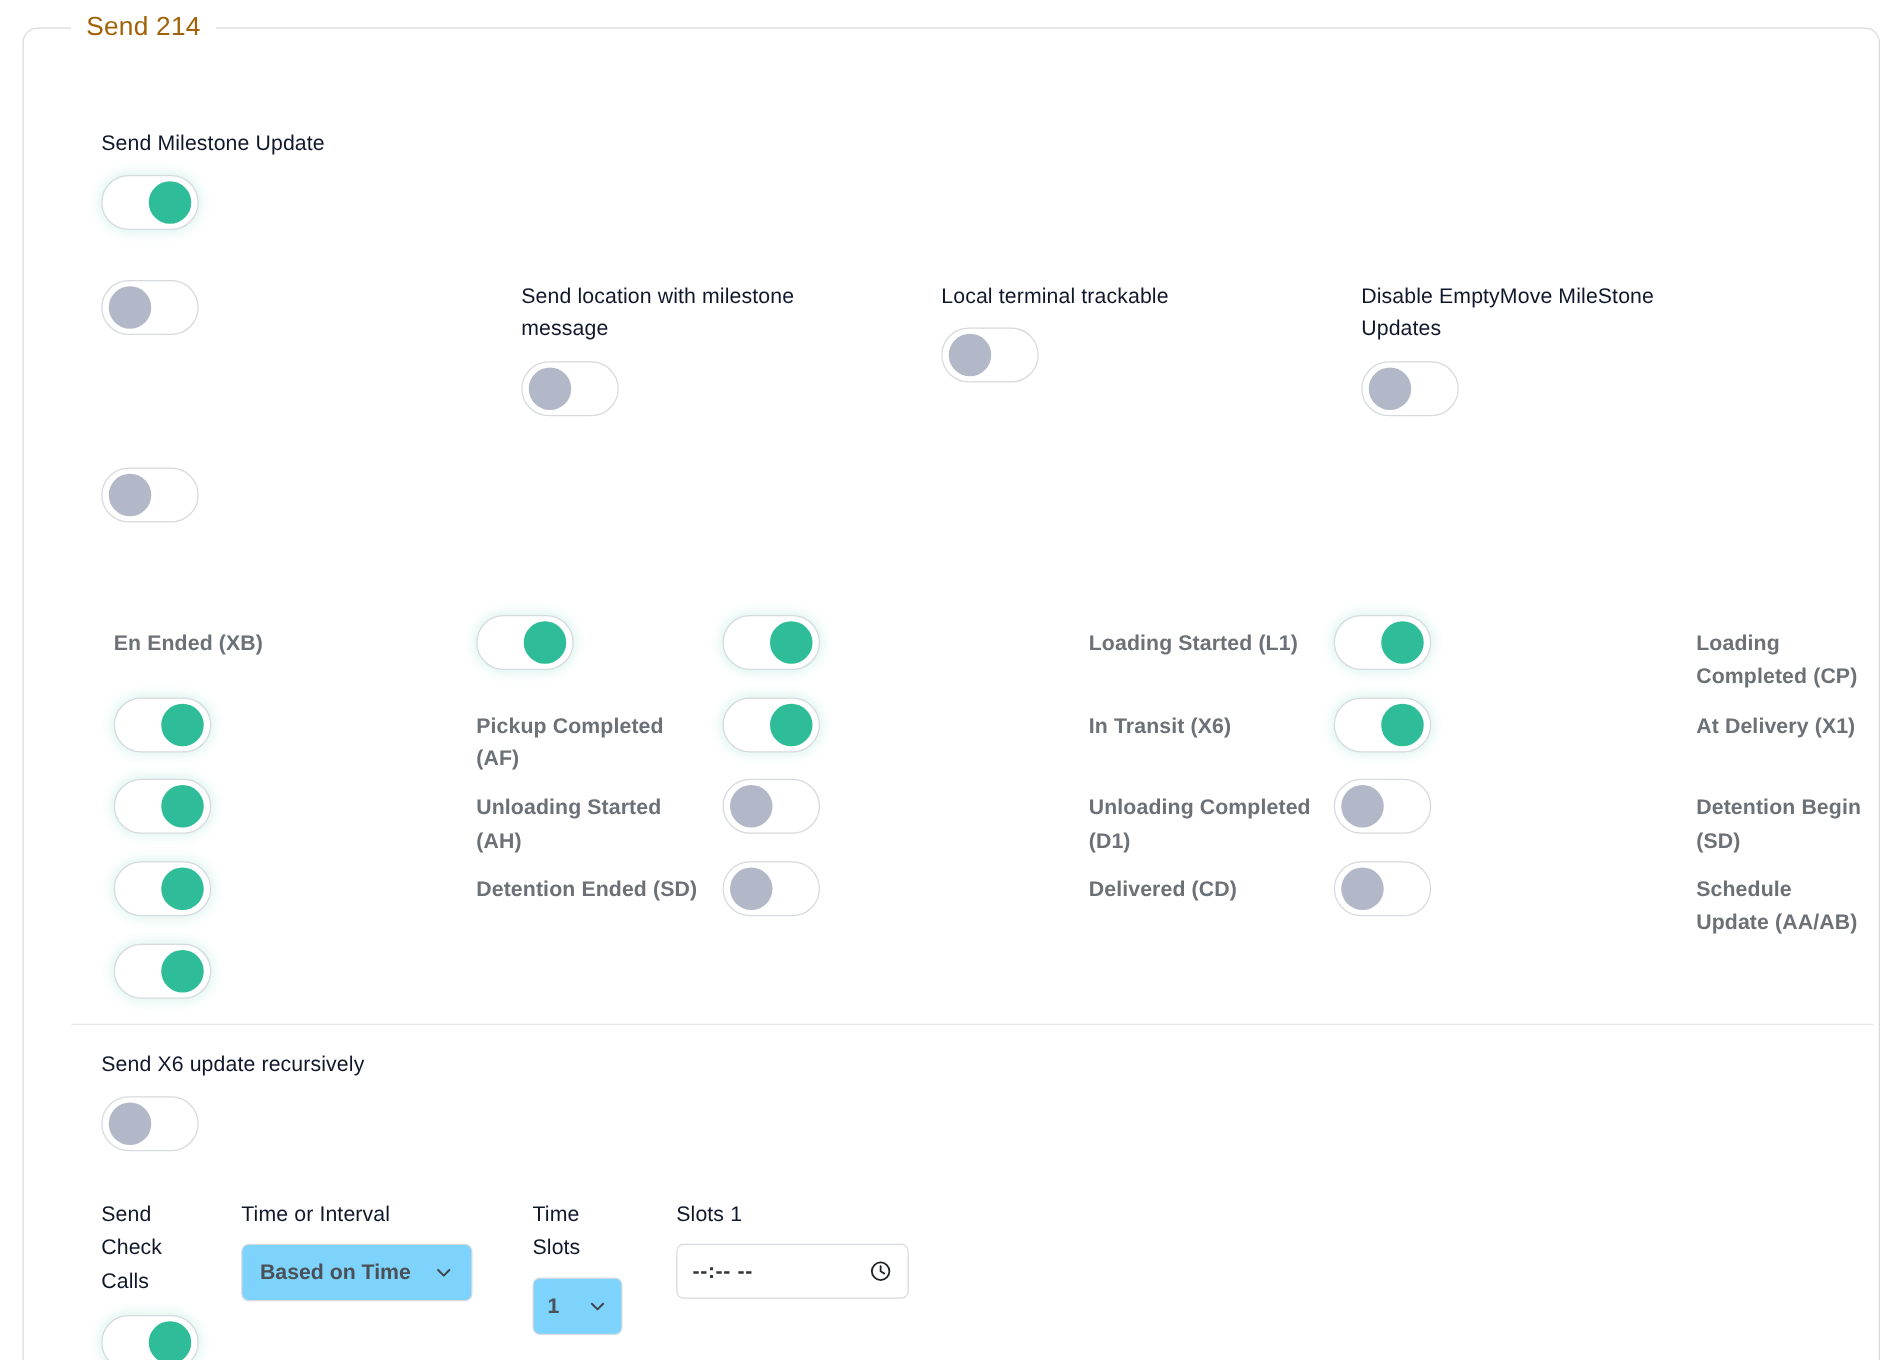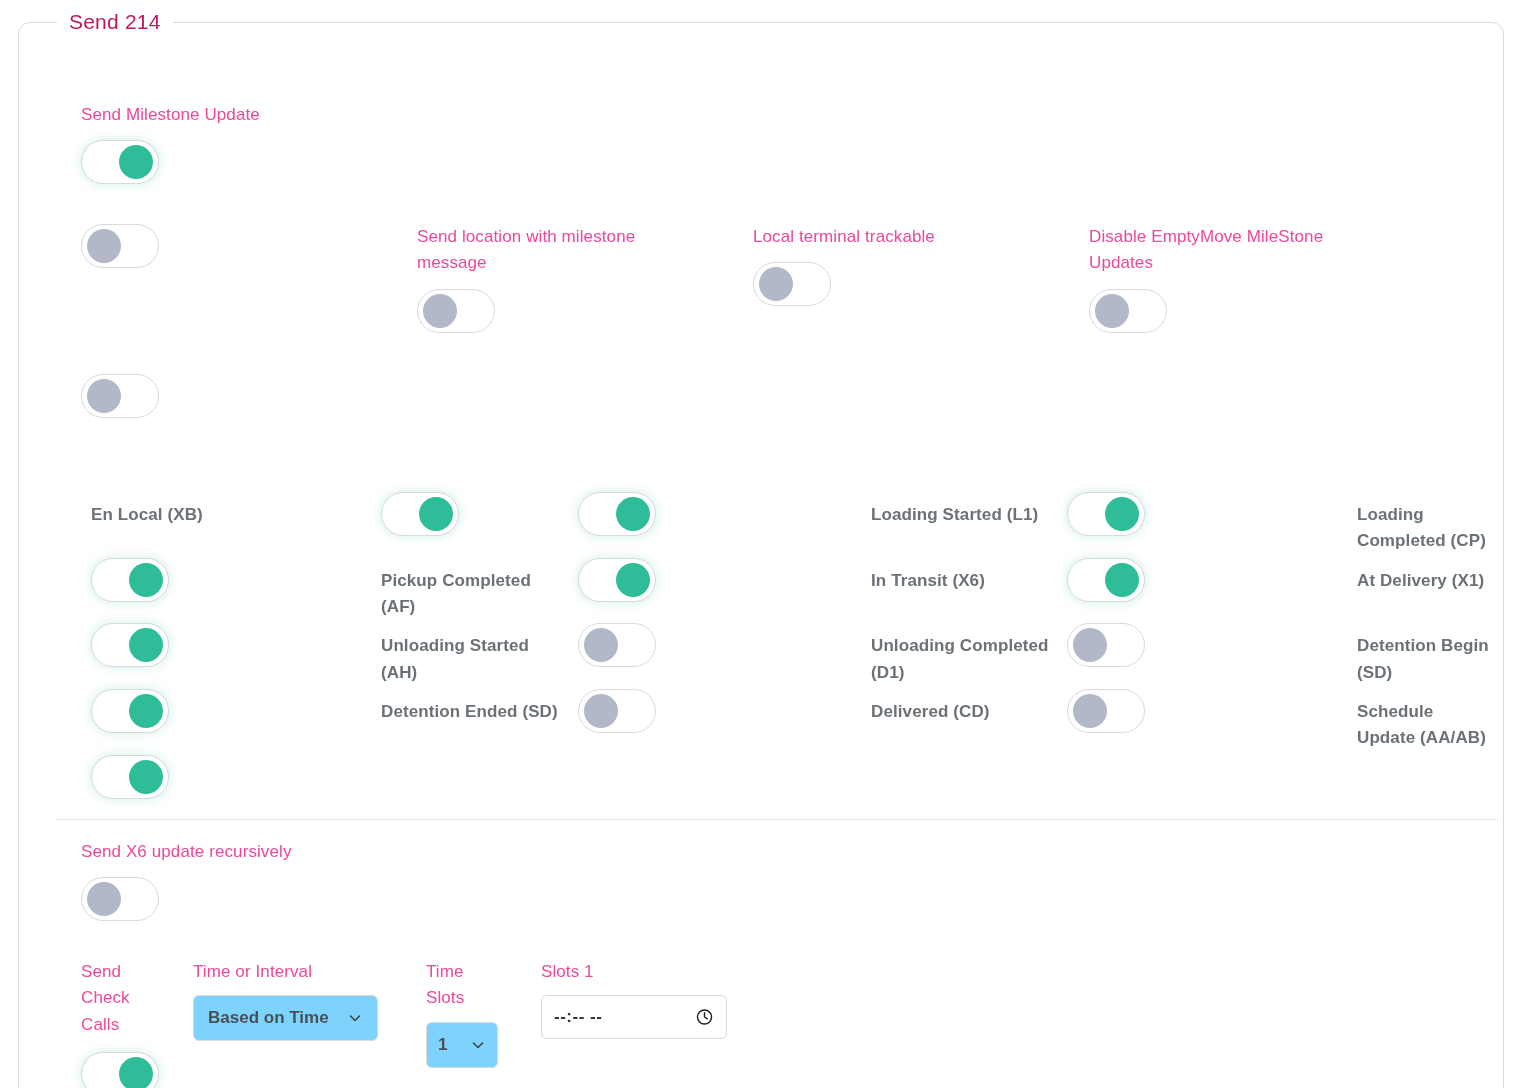--- a/index.html
+++ b/index.html
@@ -21,29 +21,29 @@
     border: 1px solid #d8dade;
     border-radius: 12px;
     padding: 0;
     margin: 0;
   }
   .fieldset > legend {
     margin-left: 38px;
     padding: 0 12px;
     font-size: 21px;
     font-weight: 400;
-    color: #be185d;
+    color: #a16207;
     letter-spacing: .2px;
   }
 
   
   .lbl {
     font-size: 17px;
     font-weight: 400;
-    color: #ec4899;
+    color: #0f172a;
     line-height: 1.55;
     letter-spacing: .1px;
   }
   .lbl-bold {
     font-size: 17px;
     font-weight: 700;
     color: #6b7177;
     line-height: 1.55;
     letter-spacing: .1px;
   }
@@ -229,21 +229,21 @@
     </div>
 
     <div class="block-ag">
       <div class="toggle off">
         <span class="knob"></span>
       </div>
     </div>
 
     <div class="ms-grid">
 
-      <div class="ms-label lbl-bold">En Local (XB)</div>
+      <div class="ms-label lbl-bold">En Ended (XB)</div>
       <div class="ms-cell">
         <div class="toggle on">
             <span class="knob"></span>
           </div>
       </div>
       <div class="ms-cell">
         <div class="toggle on">
             <span class="knob"></span>
           </div>
       </div>

